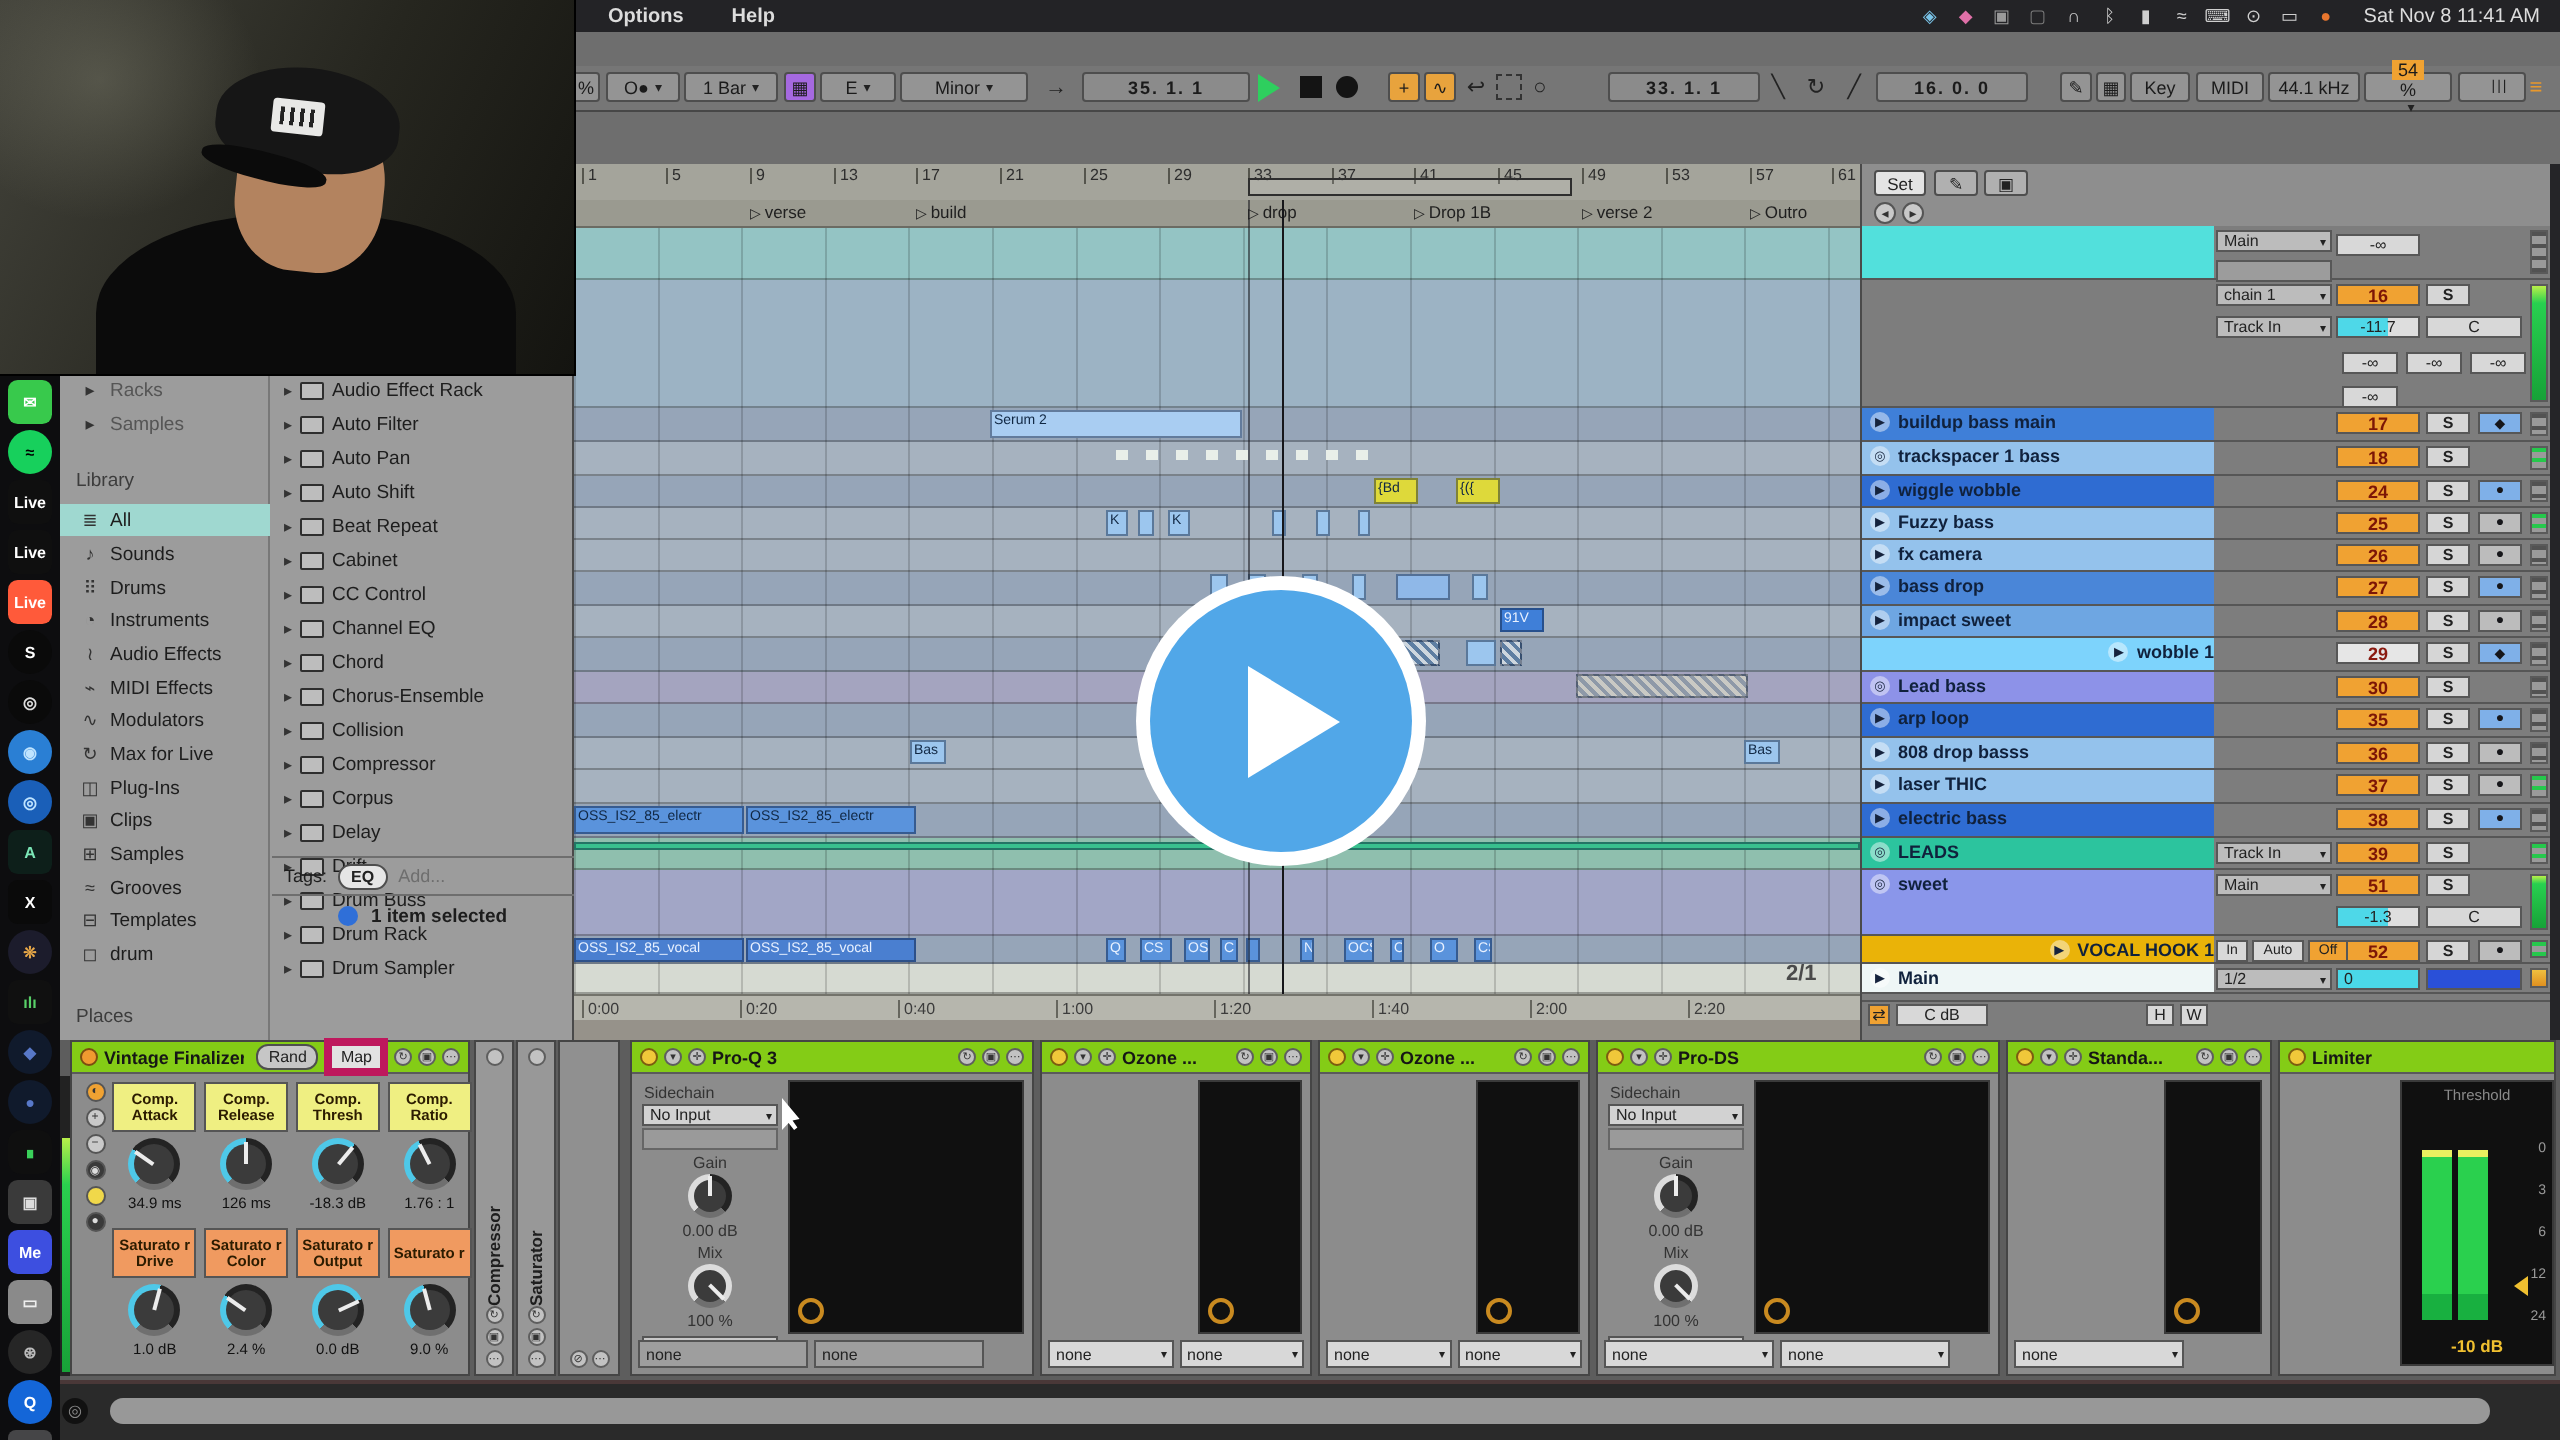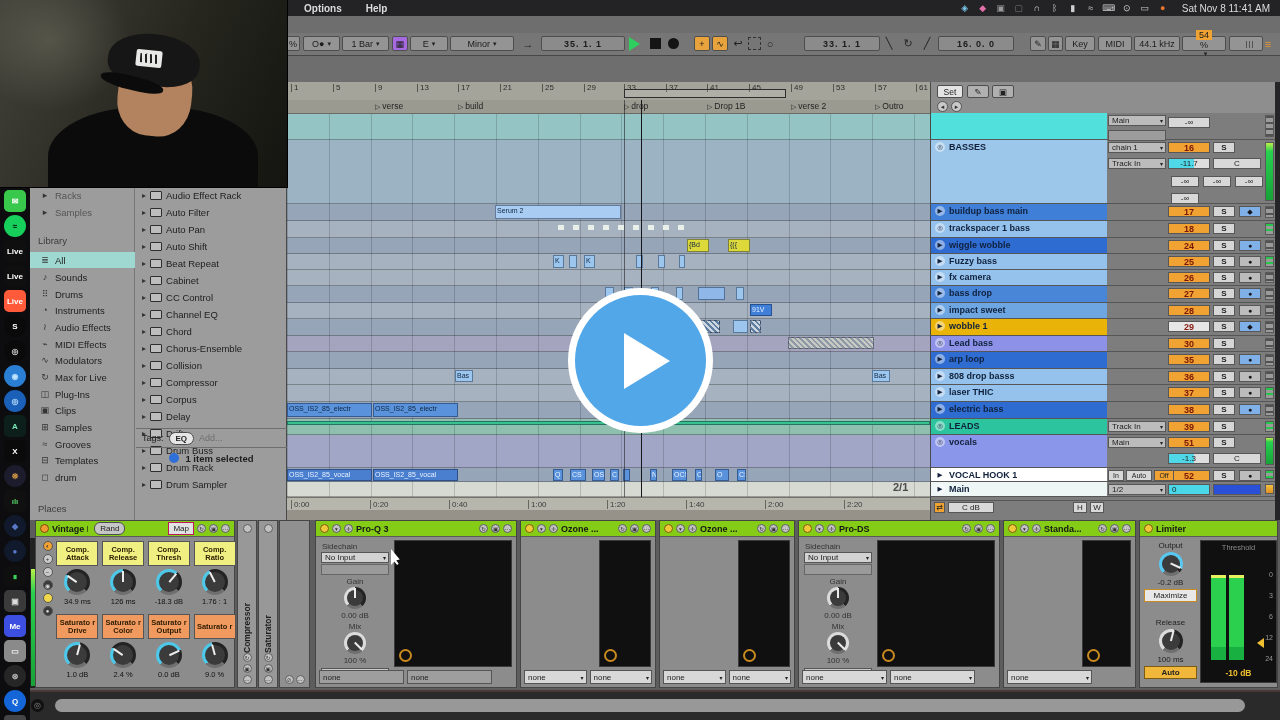--- a/index.html
+++ b/index.html
@@ -101,21 +101,21 @@
   #devmeter{position:absolute;left:0;top:18px;width:6px;height:150px;background:#222;}
   #devmeter i{position:absolute;left:1px;width:4px;bottom:2px;height:78%;background:linear-gradient(#b8f04a,#2ad04e 20%,#18a238);}
   .dev{position:absolute;top:0;height:168px;background:#8c8c8c;border:1px solid #454545;box-sizing:border-box;}
   .dhead{position:absolute;left:0;top:0;right:0;height:16px;background:#84cc16;border-bottom:1px solid #5a5a5a;display:flex;align-items:center;gap:3px;padding:0 4px;box-sizing:border-box;}
   .dhead .ttl{font-size:9px;font-weight:bold;color:#161616;white-space:nowrap;overflow:hidden;}
   .hc{width:9px;height:9px;border-radius:50%;border:1px solid #5e5e5e;background:#c2c2c2;font-size:5.5px;display:flex;align-items:center;justify-content:center;color:#333;flex:none;box-sizing:border-box;}
   .hc.on{background:#f0c83a;border-color:#7c5c10;}
   .hc.onO{background:#f09a30;border-color:#7c4c10;}
   .hsp{flex:1;}
   .pill{height:11px;border:1px solid #4e4e4e;border-radius:6px;background:#c6c6c6;font-size:8px;display:flex;align-items:center;padding:0 5px;color:#222;flex:none;}
-  .sqbtn{height:11px;border:1px solid #be185d;background:#e2e2e2;font-size:8px;display:flex;align-items:center;padding:0 4px;color:#222;flex:none;margin-left:40px;}
+  .sqbtn{height:11px;border:4px solid #be185d;background:#e2e2e2;font-size:8px;display:flex;align-items:center;padding:0 4px;color:#222;flex:none;}
   .knob{position:relative;border-radius:50%;background:conic-gradient(from 225deg,var(--kc,#4ec8e8) 0 var(--arc,135deg),#232323 var(--arc,135deg) 270deg,#6f6f6f 270deg);}
   .knob::after{content:"";position:absolute;inset:3px;border-radius:50%;background:#3b3b3b;}
   .knob i{position:absolute;left:50%;top:6%;width:2px;height:44%;background:#ececec;transform-origin:50% 100%;transform:translateX(-50%) rotate(calc(var(--arc,135deg) - 135deg));z-index:2;}
   
   #rackstrip{position:absolute;left:5px;top:18px;width:13px;height:148px;display:flex;flex-direction:column;align-items:center;gap:3px;padding-top:2px;}
   .mini{width:10px;height:10px;border-radius:50%;background:#c9c9c9;border:1px solid #555;font-size:6px;display:flex;align-items:center;justify-content:center;color:#333;box-sizing:border-box;}
   .mini.org{background:#f0a232;}
   .mini.dk{background:#3a3a3a;color:#ddd;}
   .mini.yl{background:#f0d84a;}
   #macros{position:absolute;left:20px;top:20px;width:180px;height:146px;display:grid;grid-template-columns:repeat(4,1fr);grid-auto-rows:72px;gap:1px 3px;}
@@ -697,24 +697,20 @@
           <div class="tname" style="background: rgb(82, 224, 220);">
 
             <span class="tlabel"></span>
           </div>
           <div class="tio">Main</div>
 
           <div class="tm" data-v="d"></div>
         </div>
 
         <div class="trow" style="top: 58px; height: 64px;">
-          <div class="tname" style="background: rgb(156, 198, 234);">
-            <span class="ticon">◎</span>
-            <span class="tlabel">BASSES</span>
-          </div>
           <div class="tio">chain 1</div>
           <div class="tnum">16</div>
           <div class="ts">S</div>
 
           <div class="tm" data-v="g"></div>
         </div>
 
         <div class="trow" style="top: 122px; height: 17px;">
           <div class="tname" style="background: rgb(63, 127, 216);">
             <span class="ticon">▶</span>
@@ -793,21 +789,21 @@
             <span class="tlabel">impact sweet</span>
           </div>
 
           <div class="tnum">28</div>
           <div class="ts">S</div>
           <div class="tx" data-v="dot">●</div>
           <div class="tm" data-v="d"></div>
         </div>
 
         <div class="trow" style="top: 237px; height: 17px;">
-          <div class="tname" style="background: #eab308;">
+          <div class="tname" style="background: #7dd3fc; justify-content: flex-end;">
             <span class="ticon">▶</span>
             <span class="tlabel">wobble 1</span>
           </div>
 
           <div class="tnum" data-v="w">29</div>
           <div class="ts">S</div>
           <div class="tx" data-v="blue">◆</div>
           <div class="tm" data-v="d"></div>
         </div>
 
@@ -879,31 +875,31 @@
           <div class="tio">Track In</div>
           <div class="tnum">39</div>
           <div class="ts">S</div>
 
           <div class="tm" data-v="gd"></div>
         </div>
 
         <div class="trow" style="top: 353px; height: 33px;">
           <div class="tname" style="background: rgb(138, 150, 234);">
             <span class="ticon">◎</span>
-            <span class="tlabel">vocals</span>
+            <span class="tlabel">sweet</span>
           </div>
           <div class="tio">Main</div>
           <div class="tnum">51</div>
           <div class="ts">S</div>
 
           <div class="tm" data-v="g"></div>
         </div>
 
         <div class="trow" style="top: 386px; height: 14px;">
-          <div class="tname" style="background: #ffffff;">
+          <div class="tname" style="background: #eab308; justify-content: flex-end;">
             <span class="ticon">▶</span>
             <span class="tlabel">VOCAL HOOK 1</span>
           </div>
 
           <div class="tnum">52</div>
           <div class="ts">S</div>
           <div class="tx" data-v="dot">●</div>
           <div class="tm" data-v="gd"></div>
         </div>
 
@@ -1199,35 +1195,20 @@
             </div>
         </div>
       </div>
 
     <div class="dev" id="lim" style="left:1109px;width:139px;text-decoration:underline;">
       <div class="dhead">
         <span class="hc on"></span>
         <span class="ttl">Limiter</span>
         <span class="hsp"></span>
       </div>
-      <div class="lcol">
-        <div>Output</div>
-        <div class="knob" style="--arc:250deg;">
-            <i></i>
-          </div>
-        <div>-0.2 dB</div>
-        <div class="maxi">Maximize</div>
-        <div style="height:14px;"></div>
-        <div>Release</div>
-        <div class="knob" style="--arc:150deg;--kc:#dcdcdc;">
-            <i></i>
-          </div>
-        <div>100 ms</div>
-        <div class="autob">Auto</div>
-      </div>
       <div id="limscr">
         <div class="th">Threshold</div>
         <div class="lbar" style="left:10px;"></div>
         <div class="lbar" style="left:28px;"></div>
         <div class="lscale">
 
         <span>0</span>
             <span>3</span>
             <span>6</span>
             <span>12</span>

